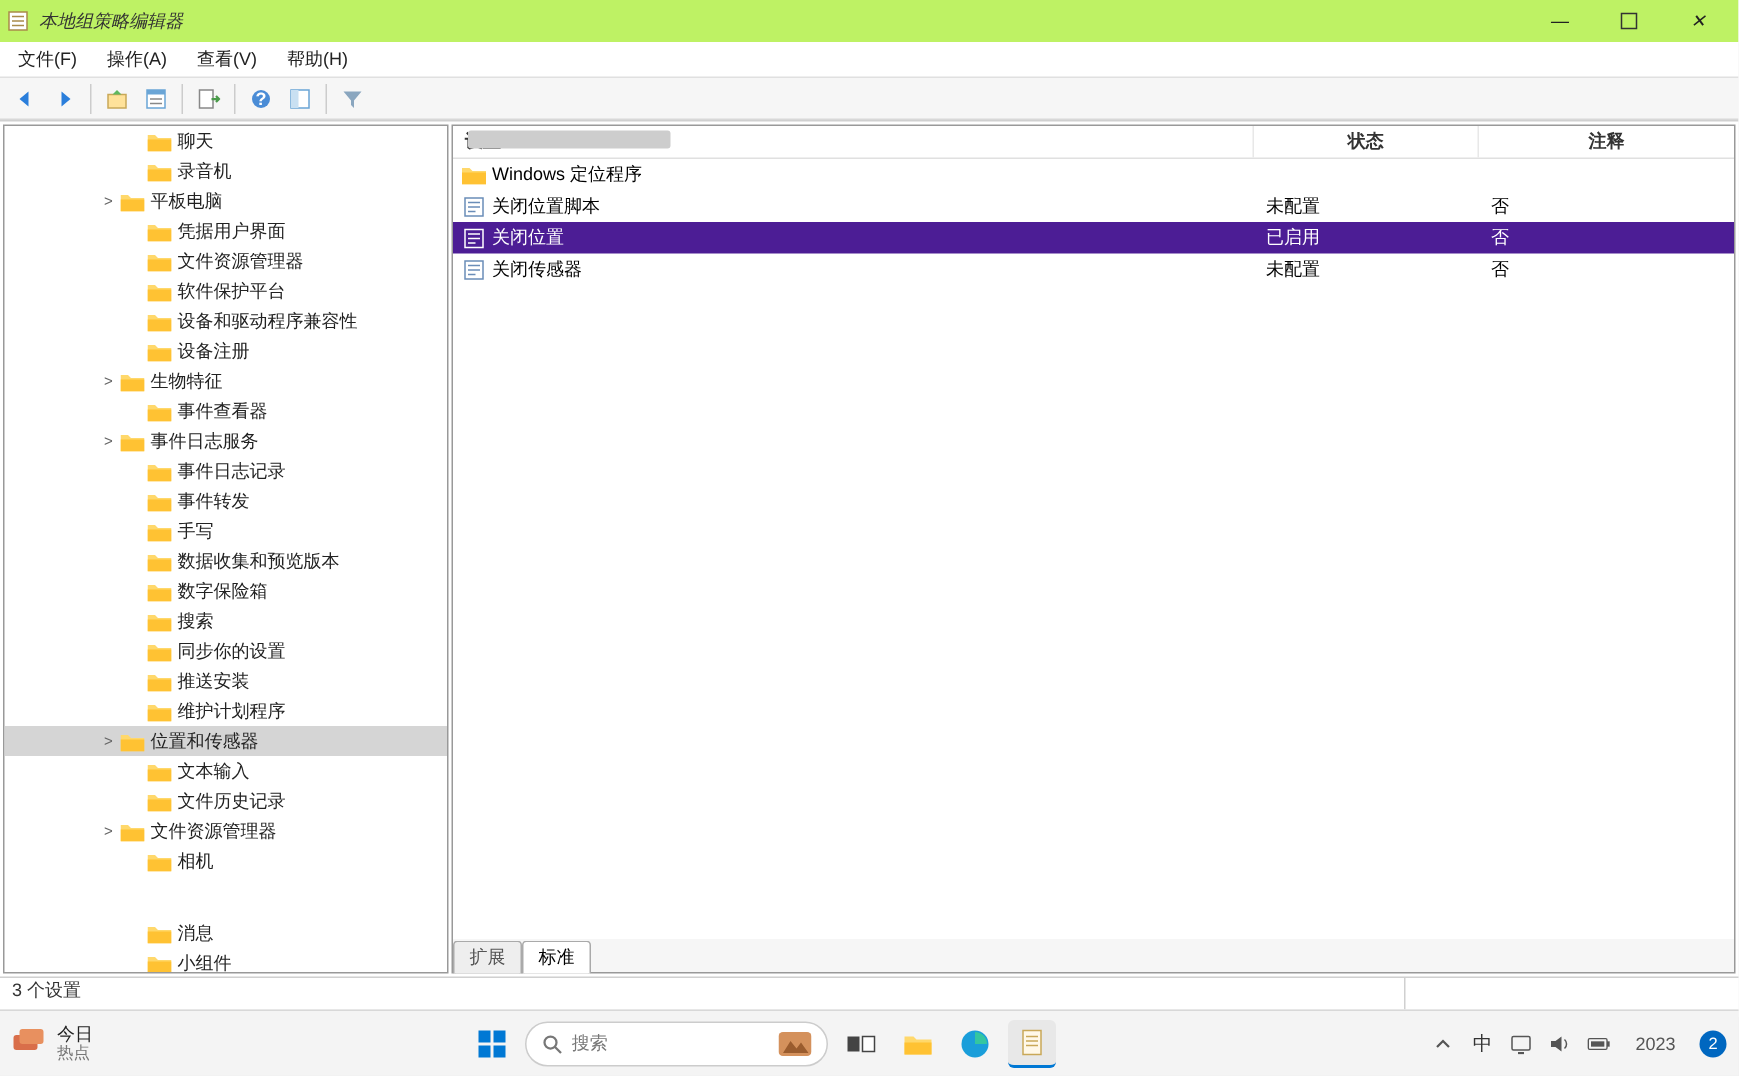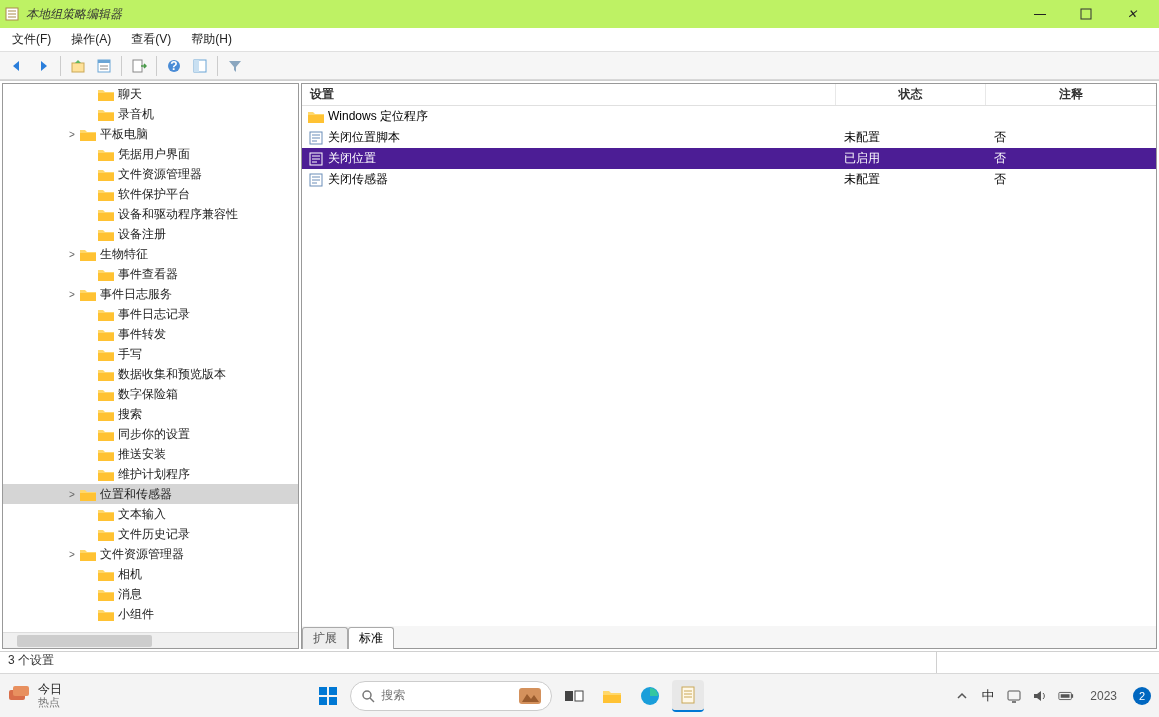--- a/index.html
+++ b/index.html
@@ -12,21 +12,21 @@
 .titlebar-btn { width: 46px; height: 28px; display: flex; align-items: center; justify-content: center; color: #222; }
 
 .menubar { height: 24px; background: #fff; display: flex; align-items: center; padding: 0 8px; gap: 12px; border-bottom:1px solid #e0e0e0;}
 .menu-item { font-size: 12px; color: #222; padding: 2px 4px; }
 
 .toolbar { height: 28px; background: #f6f6f6; display: flex; align-items: center; padding: 0 6px; gap: 4px; border-bottom:1px solid #d8d8d8;}
 .tool-btn { width: 22px; height: 22px; display: flex; align-items: center; justify-content: center; border:1px solid transparent;}
 .tool-sep { width:1px; height:20px; background:#ccc; margin: 0 2px;}
 
 .main-area { flex: 1; display: flex; background: #fff; border-top: 1px solid #d0d0d0; min-height: 0; }
-.tree-panel { width: 297px; background: #fff; border: 1px solid #999; margin: 2px 1px 2px 2px; display:flex; flex-direction:column;}
+.tree-panel { width: 297px; background: #fff; border: 1px solid #999; margin: 2px 1px 2px 2px; display:flex; }
 .tree-scroll { flex:1; overflow: auto; }
 .tree-item { display: flex; align-items: center; height: 20px; padding-left: 4px; white-space: nowrap; }
 .tree-item.selected { background: #d5d5d5; }
 .expander { width: 14px; height: 14px; display: inline-flex; align-items:center; justify-content:center; color:#666; font-size:10px; margin-right:1px;}
 .folder-icon { width: 16px; height: 13px; display:inline-block; margin-right:4px;}
 .tree-label { font-size: 12px; color: #222; }
 .tree-hscroll { height:16px; background:#f0f0f0; border-top:1px solid #ddd; position:relative;}
 .tree-hscroll-thumb{ position:absolute; left:14px; top:2px; height:12px; width:135px; background:#cdcdcd; border-radius:2px;}
 
 .detail-panel { flex: 1; display: flex; flex-direction: column; border: 1px solid #999; margin: 2px 2px 2px 1px; background:#fff;}
@@ -349,21 +349,21 @@
           <span class="tree-label">文件资源管理器</span>
         </div>
         <div class="tree-item" style="padding-left: 80px;">
           <span style="width: 15px; display: inline-block;"></span>
           <span class="folder-icon"><svg width="16" height="13" viewBox="0 0 16 13">
               <path d="M0 2 L5 2 L7 4 L16 4 L16 13 L0 13 Z" fill="#ffd86b"></path>
               <rect x="0" y="5" width="16" height="8" fill="#ffc233"></rect>
             </svg></span>
           <span class="tree-label">相机</span>
         </div>
-        <div class="tree-item" style="padding-left: 80px;">
+        <div class="tree-item" style="padding-left: 80px; margin-top: 28px;">
           <span style="width: 15px; display: inline-block;"></span>
           <span class="folder-icon"><svg width="16" height="13" viewBox="0 0 16 13">
               <path d="M0 2 L5 2 L7 4 L16 4 L16 13 L0 13 Z" fill="#ffd86b"></path>
               <rect x="0" y="5" width="16" height="8" fill="#ffc233"></rect>
             </svg></span>
           <span class="tree-label">消息</span>
         </div>
         <div class="tree-item" style="padding-left: 80px;">
           <span style="width: 15px; display: inline-block;"></span>
           <span class="folder-icon"><svg width="16" height="13" viewBox="0 0 16 13">

